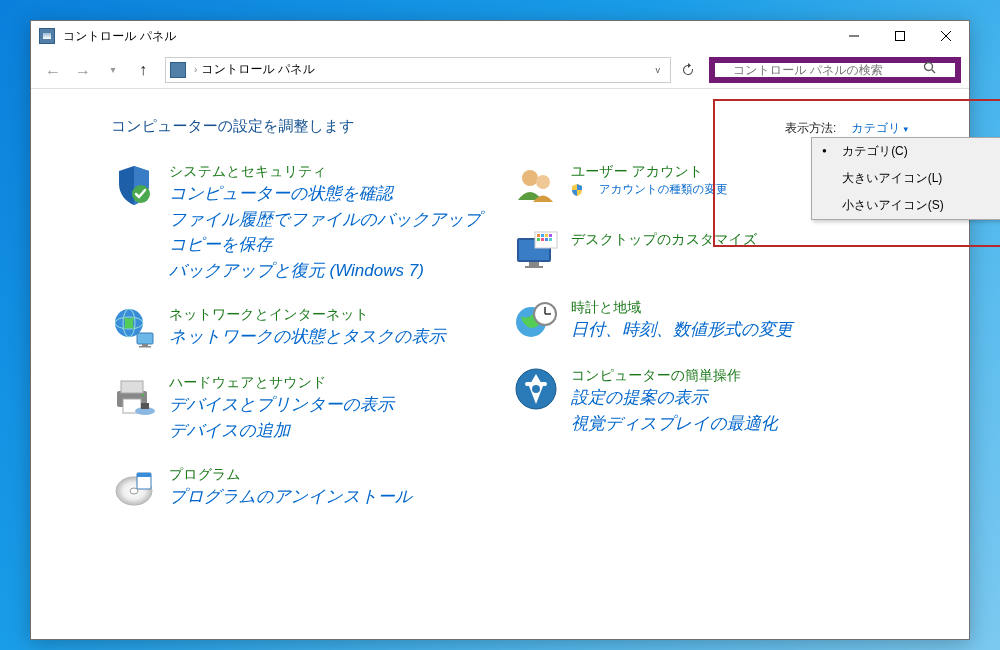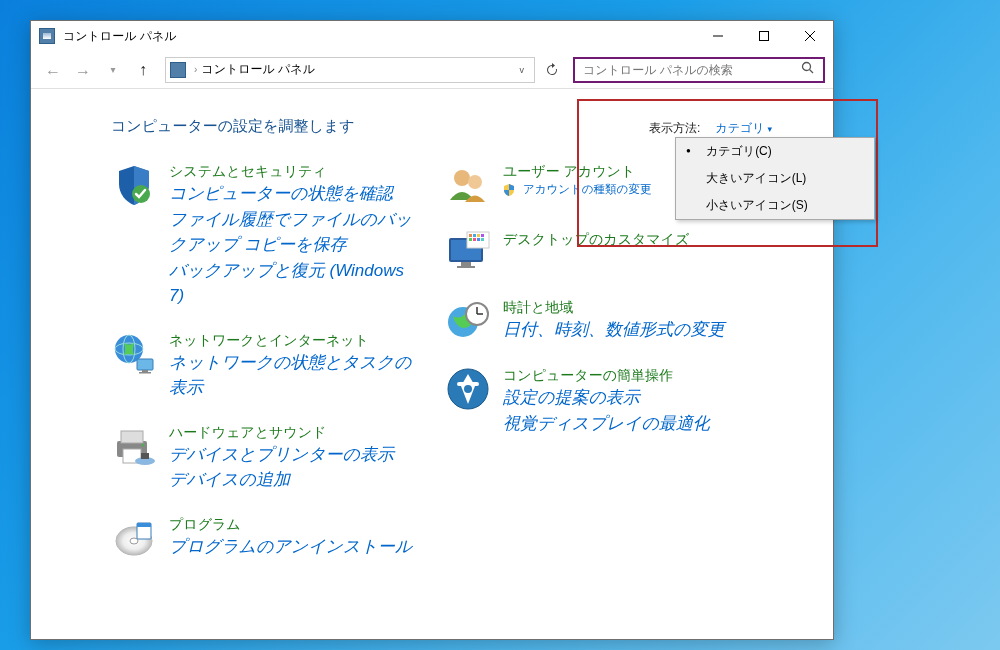--- a/index.html
+++ b/index.html
@@ -2,42 +2,42 @@
 <html><head>
 <meta charset="utf-8">
 <style>
 * { box-sizing: border-box; margin: 0; padding: 0; font-family: "Yu Gothic UI", "Meiryo", sans-serif; }
 body {
   width: 1000px; height: 650px;
   background: linear-gradient(135deg, #0a80dc 0%, #1a9de8 40%, #4fb8ee 70%, #7cc9f0 100%);
   position: relative; overflow: hidden;
 }
 .window {
-  position: absolute; left: 30px; top: 20px; width: 804px; height: 620px;
+  position: absolute; left: 30px; top: 20px; width: 940px; height: 620px;
   background: #fff; border: 1px solid #6f6f6f; box-shadow: 0 4px 20px rgba(0,0,0,.25);
 }
 .titlebar { height: 30px; display: flex; align-items: center; padding-left: 8px; }
 .titlebar .icon { width: 16px; height: 16px; background:#527fa8; border:1px solid #2e5e8a; margin-right:8px; display:flex; align-items:center; justify-content:center; }
 .titlebar .icon::after { content:''; width:8px; height:6px; background:linear-gradient(#9cb9d6,#fff); }
 .title { font-size: 12px; color:#000; flex:1; }
 .winbtns { display:flex; }
 .winbtn { width:46px; height:30px; display:flex; align-items:center; justify-content:center; }
 .winbtn svg { width:10px; height:10px; }
 
 .addrbar { height:38px; display:flex; align-items:center; padding:4px 8px; gap:2px; border-bottom:1px solid #e0e0e0; }
 .navbtn { width:28px; height:28px; display:flex; align-items:center; justify-content:center; color:#999; font-size:16px; }
 .navbtn.enabled { color:#222; }
 .addrbox { flex:1; height:26px; border:1px solid #ccc; display:flex; align-items:center; padding:0 4px; margin-left:6px; }
 .addrbox .cpicon { width:16px; height:16px; background:#527fa8; border:1px solid #2e5e8a; margin-right:4px; }
 .addrbox .sep { color:#888; margin:0 4px; font-size:10px; }
 .addrbox .crumb { font-size:12px; }
 .addrbox .spacer { flex:1; }
 .addrbox .drop { color:#555; padding:0 6px; font-size:9px; }
 .refresh { width:30px; display:flex; align-items:center; justify-content:center; color:#555; }
-.searchbox { width:252px; height:26px; border:2px solid #701a75; display:flex; align-items:center; padding:0 8px; margin-left:4px; }
+.searchbox { width:252px; height:26px; border:6px solid #701a75; display:flex; align-items:center; padding:0 18px; margin-left:4px; }
 .searchbox input { border:none; outline:none; flex:1; font-size:12px; color:#888; background:transparent; }
 .searchbox .sicon { color:#555; }
 
 .content { padding: 28px 84px 20px 80px; position:relative; }
 .heading { font-size: 15px; color:#195390; margin-bottom:26px; }
 .viewby { position:absolute; right:52px; top:28px; font-size:12px; display:flex; align-items:center; gap:6px; color:#222;justify-content:space-between; }
 .viewby .dd { color:#0066cc; padding:2px 8px; border:1px solid transparent; display:flex; align-items:center; gap:3px; }
 .viewby .dd::after { content:'▾'; font-size:9px; }
 
 .highlight-box { position:absolute; right:-45px; top:10px; width:301px; height:148px; border:2px solid #b82a2a; pointer-events:none; }
@@ -50,21 +50,21 @@
 .dropdown-menu .item { padding:5px 10px 5px 30px; font-size:12px; position:relative; }
 .dropdown-menu .item.selected::before { content:'●'; position:absolute; left:10px; font-size:8px; top:8px; }
 
 .cols { display:flex; gap:30px; }
 .col { flex:1; }
 .cat { display:flex; margin-bottom:22px; }
 .cat-icon { width:46px; height:46px; margin-right:12px; flex-shrink:0; }
 .cat-body { }
 .cat-title { font-size:14px; color:#1c7a1c; margin-bottom:2px; }
 .cat-link { font-size:17px; color:#0066cc; display:block; line-height:1.5;font-style:italic; }
-.cat-sub  { font-size:11.5px; color:#0066cc; display:flex; align-items:center; gap:8px; line-height:1.5; }
+.cat-sub  { font-size:11.5px; color:#0066cc; display:flex; align-items:center; gap:16px; line-height:1.5; }
 .shield { width:12px; height:12px; display:inline-block; }
 
 
 .i-sec svg, .i-net svg, .i-hw svg, .i-prog svg, .i-user svg, .i-desk svg, .i-clock svg, .i-ease svg { width:46px; height:46px; }
 </style>
 </head>
 <body>
 
 <div class="window">
   <div class="titlebar">

